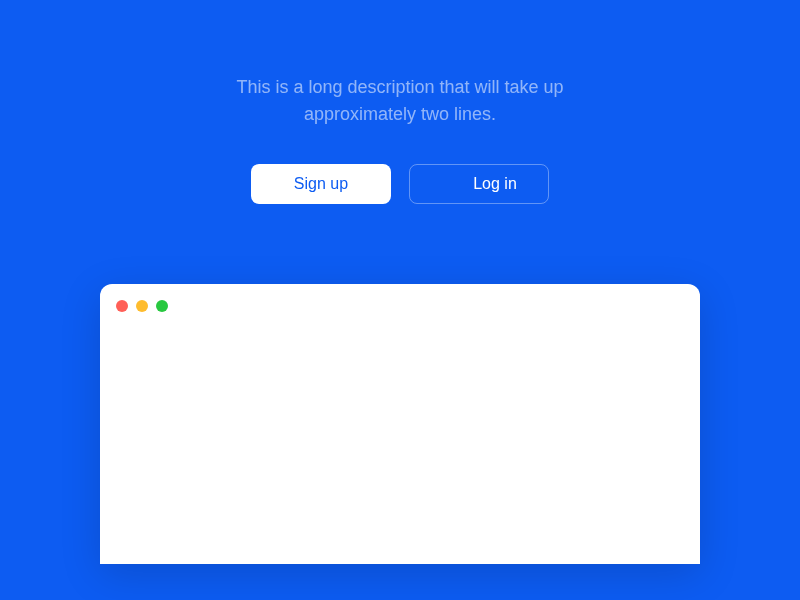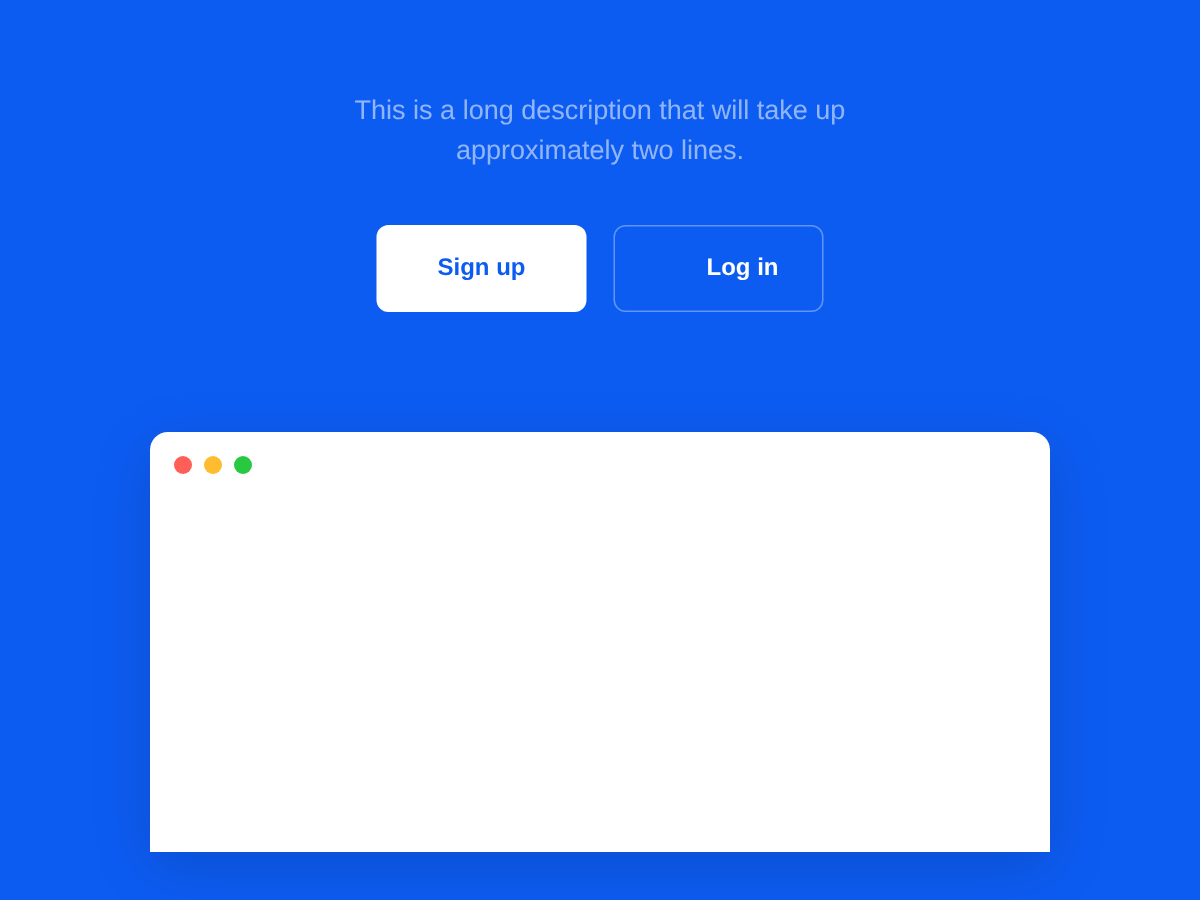--- a/index.html
+++ b/index.html
@@ -28,33 +28,34 @@
       color: #ffffff;
       font-size: 42px;
       font-weight: 800;
       letter-spacing: -0.5px;
     }
     .hero-description {
       color: rgba(255,255,255,0.55);
       font-size: 18px;
       font-weight: 500;
       line-height: 1.5;
+      margin-top: 14px;
       max-width: 360px;
     }
     .button-row {
       display: flex;
       gap: 18px;
       margin-top: 36px;
     }
     .btn {
       min-width: 140px;
-      height: 58px;
+      height: 40px;
       border-radius: 8px;
       font-size: 16px;
-      font-weight: 700;
+      font-weight: 400;
       display: flex;
       align-items: center;
       justify-content: center;
       cursor: pointer;
       border: none;
     }
     .btn-primary {
       background: #ffffff;
       color: #0d5cf2;
     }

